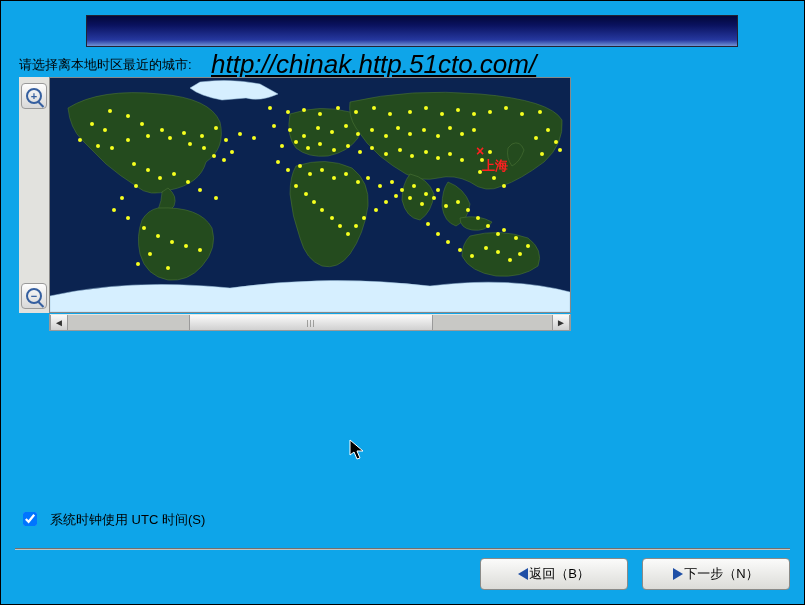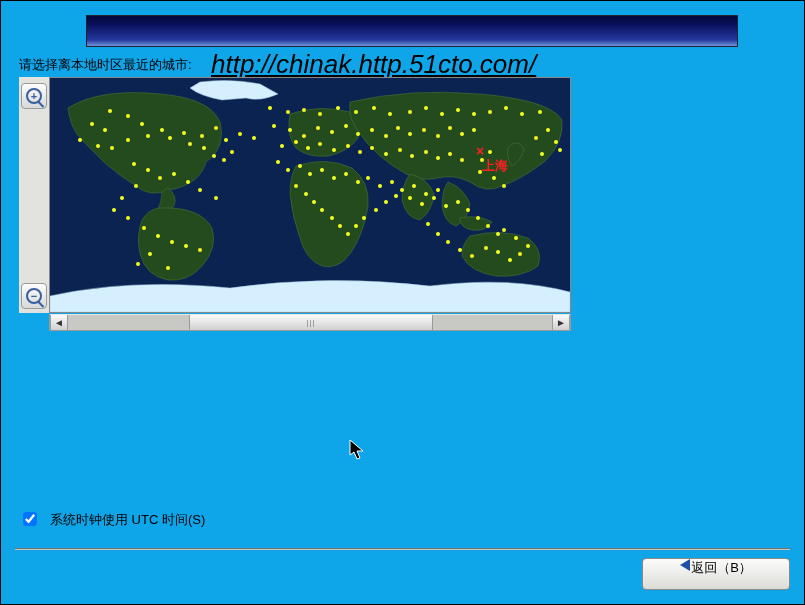--- a/index.html
+++ b/index.html
@@ -175,21 +175,21 @@
     left:14px; right:14px; top:547px;
     border-top:2px groove #c5c5c2;
     padding-top:8px;
     height:40px;
     display:flex; justify-content:flex-end; gap:14px;
   }
   .btn {
     height:30px; min-width:118px;
     border:1px solid #8a8a87; border-radius:4px;
     background:linear-gradient(to bottom,#fbfbfa,#dcdcd8);
-    display:flex; align-items:flex-start; justify-content:center;
+    display:flex; align-items:center; justify-content:center;
     gap:1px; padding:0 14px; cursor:pointer;
     font-size:13px;
   }
   .arrow { width:0;height:0; }
   .arrow.left { border-top:6px solid transparent; border-bottom:6px solid transparent;
     border-right:10px solid #1f4fa6;}
   .arrow.right { border-top:6px solid transparent; border-bottom:6px solid transparent;
     border-left:10px solid #1f4fa6;}
 </style>
 </head>
@@ -423,15 +423,19 @@
   <div class="utc-row">
     <input type="checkbox" id="utc-cb" checked="" style="">
     <label for="utc-cb">系统时钟使用 UTC 时间(S)</label>
   </div>
 
   <div class="btn-bar">
     <div class="btn">
       <span class="arrow left"></span>
       <span>返回（B）</span>
     </div>
+    <div class="btn">
+      <span class="arrow right"></span>
+      <span>下一步（N）</span>
+    </div>
   </div>
 
 </div>
 
 </body></html>

